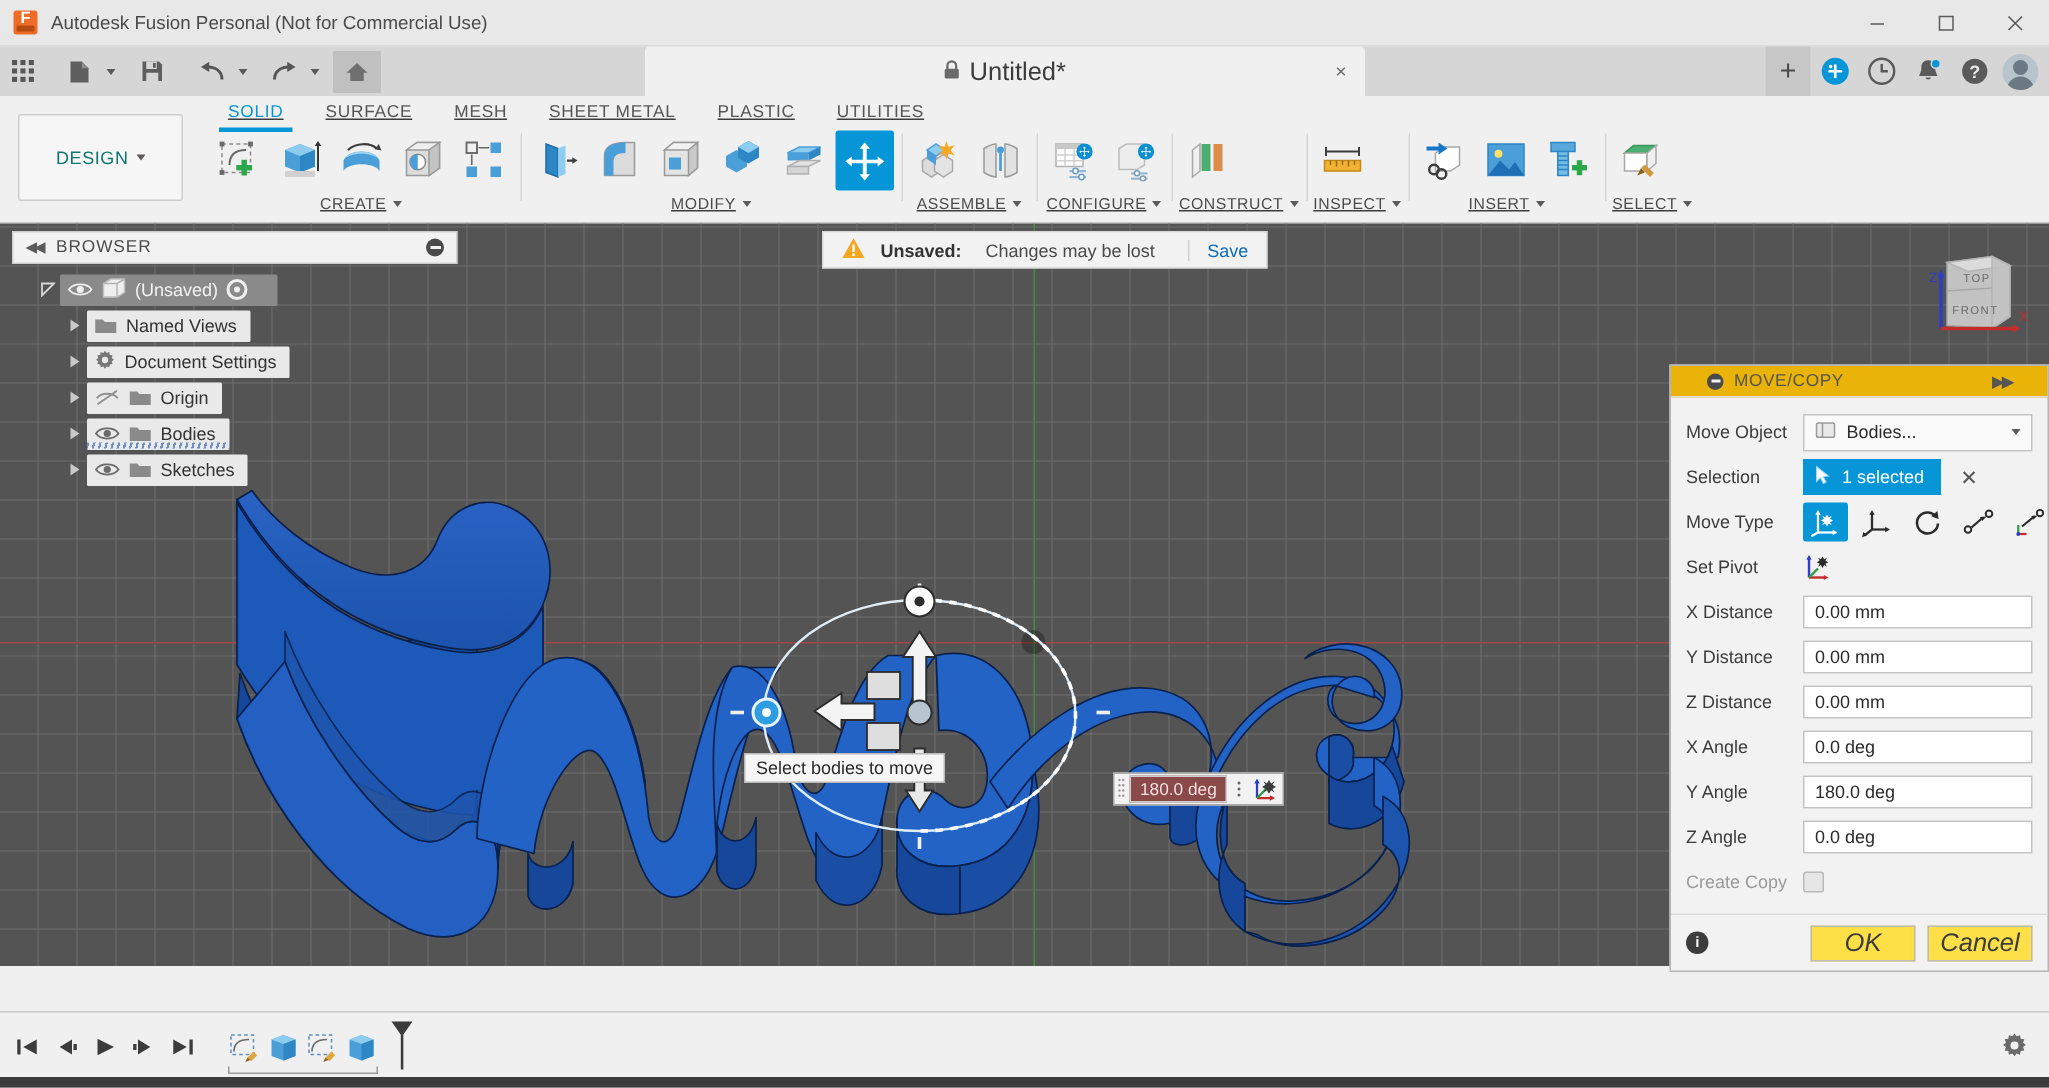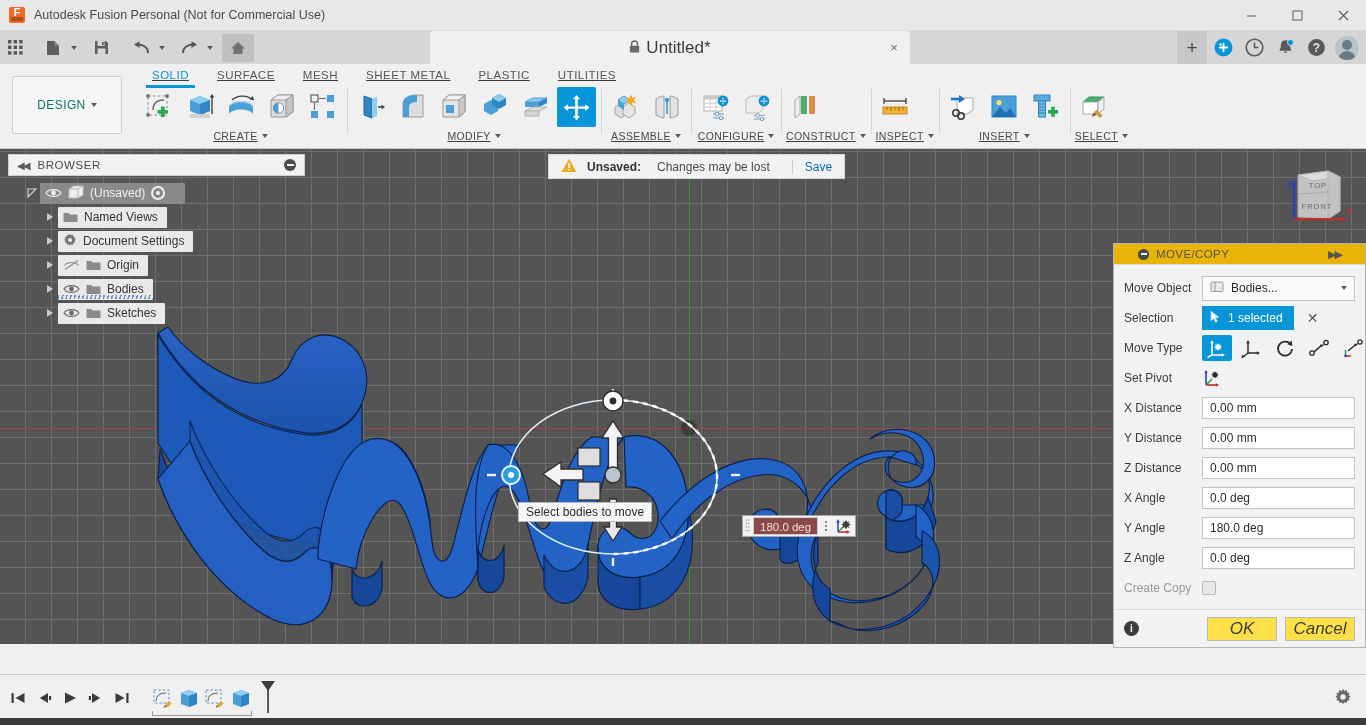--- a/index.html
+++ b/index.html
@@ -196,21 +196,21 @@
   }
 
   
   .viewcube { position:absolute; right:10px; top:12px; width:80px; height:78px; z-index:25; }
 
   
   .model { position:absolute; left:0; top:0; width:100%; height:100%; }
 
   
   .tooltip-move {
-    position:absolute; left:518px; top:353px; background:#f6f6f6; border:1px solid #b9b9b9;
+    position:absolute; left:496px; top:353px; background:#f6f6f6; border:1px solid #b9b9b9;
     padding:2px 7px; font-size:12px; color:#2b2b2b; z-index:26; white-space:nowrap;
   }
   .angle-box {
     position:absolute; left:742px; top:366px; height:22px; background:#f2f2f2;
     border:1px solid #a8a8a8; display:flex; align-items:center; z-index:26;
   }
   .angle-grip { width:9px; height:20px; display:flex; align-items:center; justify-content:center; }
   .angle-inp {
     background:#8a4a4a; color:#f4dede; font-size:11.5px; padding:1px 6px; margin:0 1px;
     border:1px solid #cfcfcf; height:18px; line-height:16px; white-space:nowrap;

